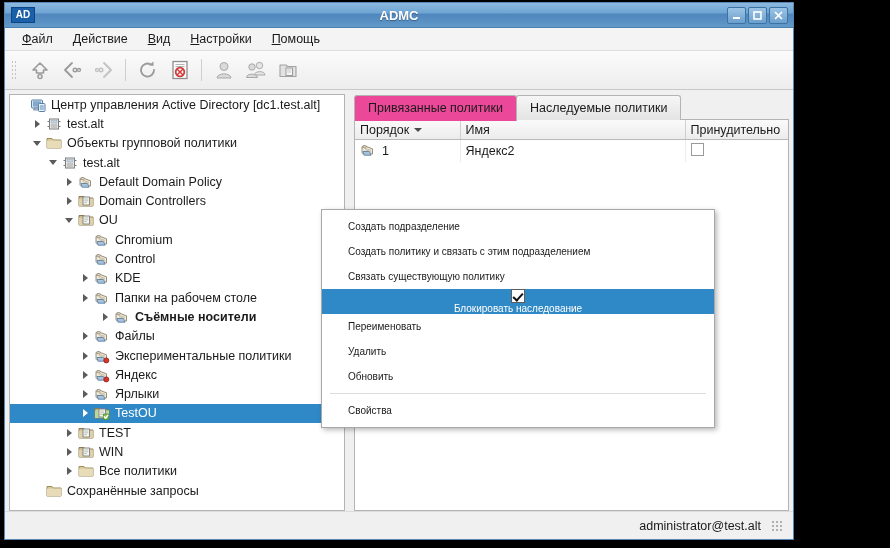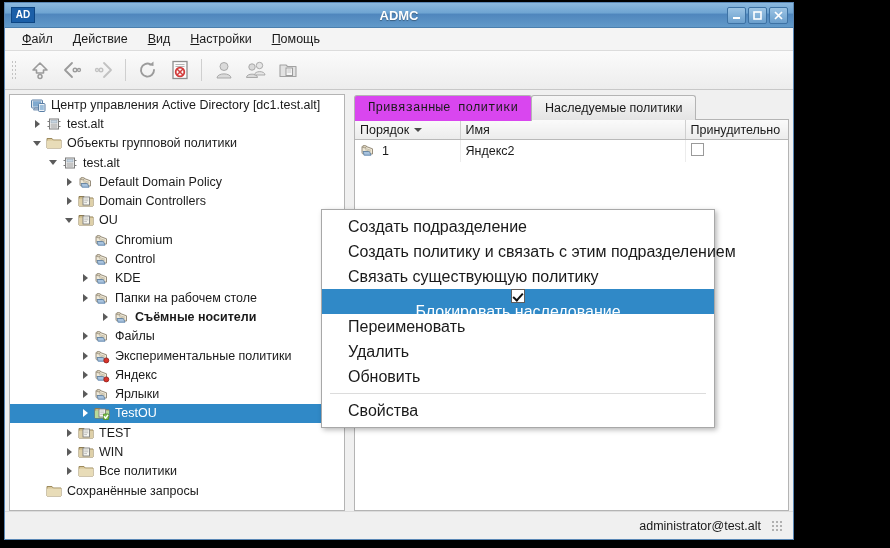--- a/index.html
+++ b/index.html
@@ -114,21 +114,21 @@
   }
   .tab{
     font-size:12.5px;color:#1a1a1a;
     padding:5px 13px 5px 13px;
     border:1px solid #b4b4b4;border-bottom:none;
     background:linear-gradient(to bottom,#f6f6f6,#e4e4e4);
     margin-right:-1px;position:relative;z-index:1;
     border-radius:3px 3px 0 0;white-space:nowrap;
   }
   .tab.active{
-    background:#d946ef;z-index:3;padding-bottom:6px;margin-bottom:-1px;font-family:Liberation Mono, monospace;
+    background:#ec4899;z-index:3;padding-bottom:6px;margin-bottom:-1px;
   }
   #tablewrap{
     flex:1;min-height:0;background:#fff;
     border:1px solid #b4b4b4;border-top:none;box-sizing:border-box;
     position:relative;z-index:2;overflow:hidden;
   }
   table.gp{border-collapse:collapse;width:100%;table-layout:fixed;}
   table.gp th{
     font-size:12.5px;font-weight:normal;color:#1a1a1a;text-align:left;
     background:linear-gradient(to bottom,#fafafa,#ececec);
@@ -164,21 +164,21 @@
 
   
   #ctxmenu{
     position:absolute;left:316px;top:206px;width:394px;
     background:#fff;border:1px solid #a8a8a8;
     box-shadow:2px 2px 5px rgba(0,0,0,.28);
     padding:4px 0 4px 0;box-sizing:border-box;z-index:50;
   }
   .ctx-item{
     height:25px;display:flex;align-items:center;
-    font-size:16px;color:#1a1a1a;padding-left:0;white-space:nowrap;
+    font-size:10px;color:#1a1a1a;padding-left:0;white-space:nowrap;
   }
   .ctx-item.hl{background:#3089c7;color:#fff;flex-direction:column;}
   .ctx-chk{width:26px;flex:none;display:flex;align-items:center;justify-content:center;}
   .ctx-chk .box{
     width:14px;height:14px;border:1px solid #5d5d5d;background:#fff;
     box-sizing:border-box;position:relative;
   }
   .ctx-chk .box:after{
     content:"";position:absolute;left:3px;top:1px;width:4px;height:8px;
     border:solid #111;border-width:0 2px 2px 0;transform:rotate(42deg);

